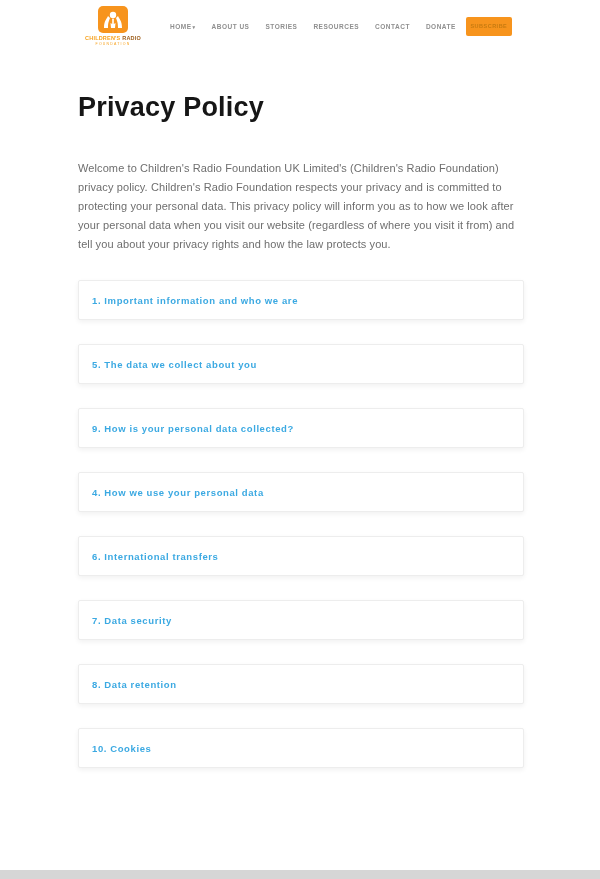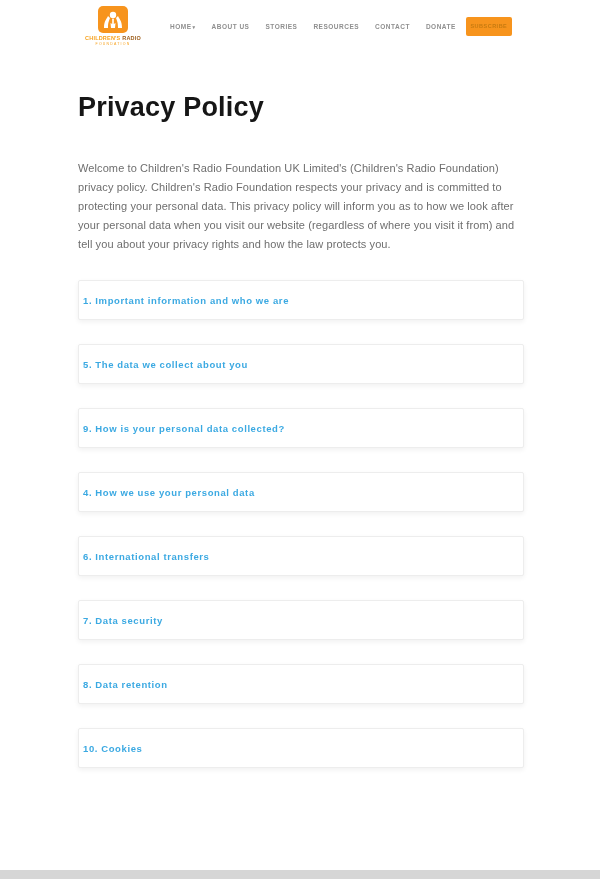--- a/index.html
+++ b/index.html
@@ -61,21 +61,21 @@
   .accordion { margin-top: 26px; }
   .accordion-card {
     width: 446px;
     height: 40px;
     background: #ffffff;
     border: 1px solid #ededed;
     border-radius: 2px;
     box-shadow: 0 2px 5px rgba(0,0,0,0.06);
     display: flex;
     align-items: center;
-    padding-left: 4px;
+    padding-left: 13px;
     margin-bottom: 24px;
     cursor: pointer;
   }
   .accordion-title {
     font-size: 9.5px;
     font-weight: 600;
     letter-spacing: .6px;
     color: #3ba9e2;
   }
   

